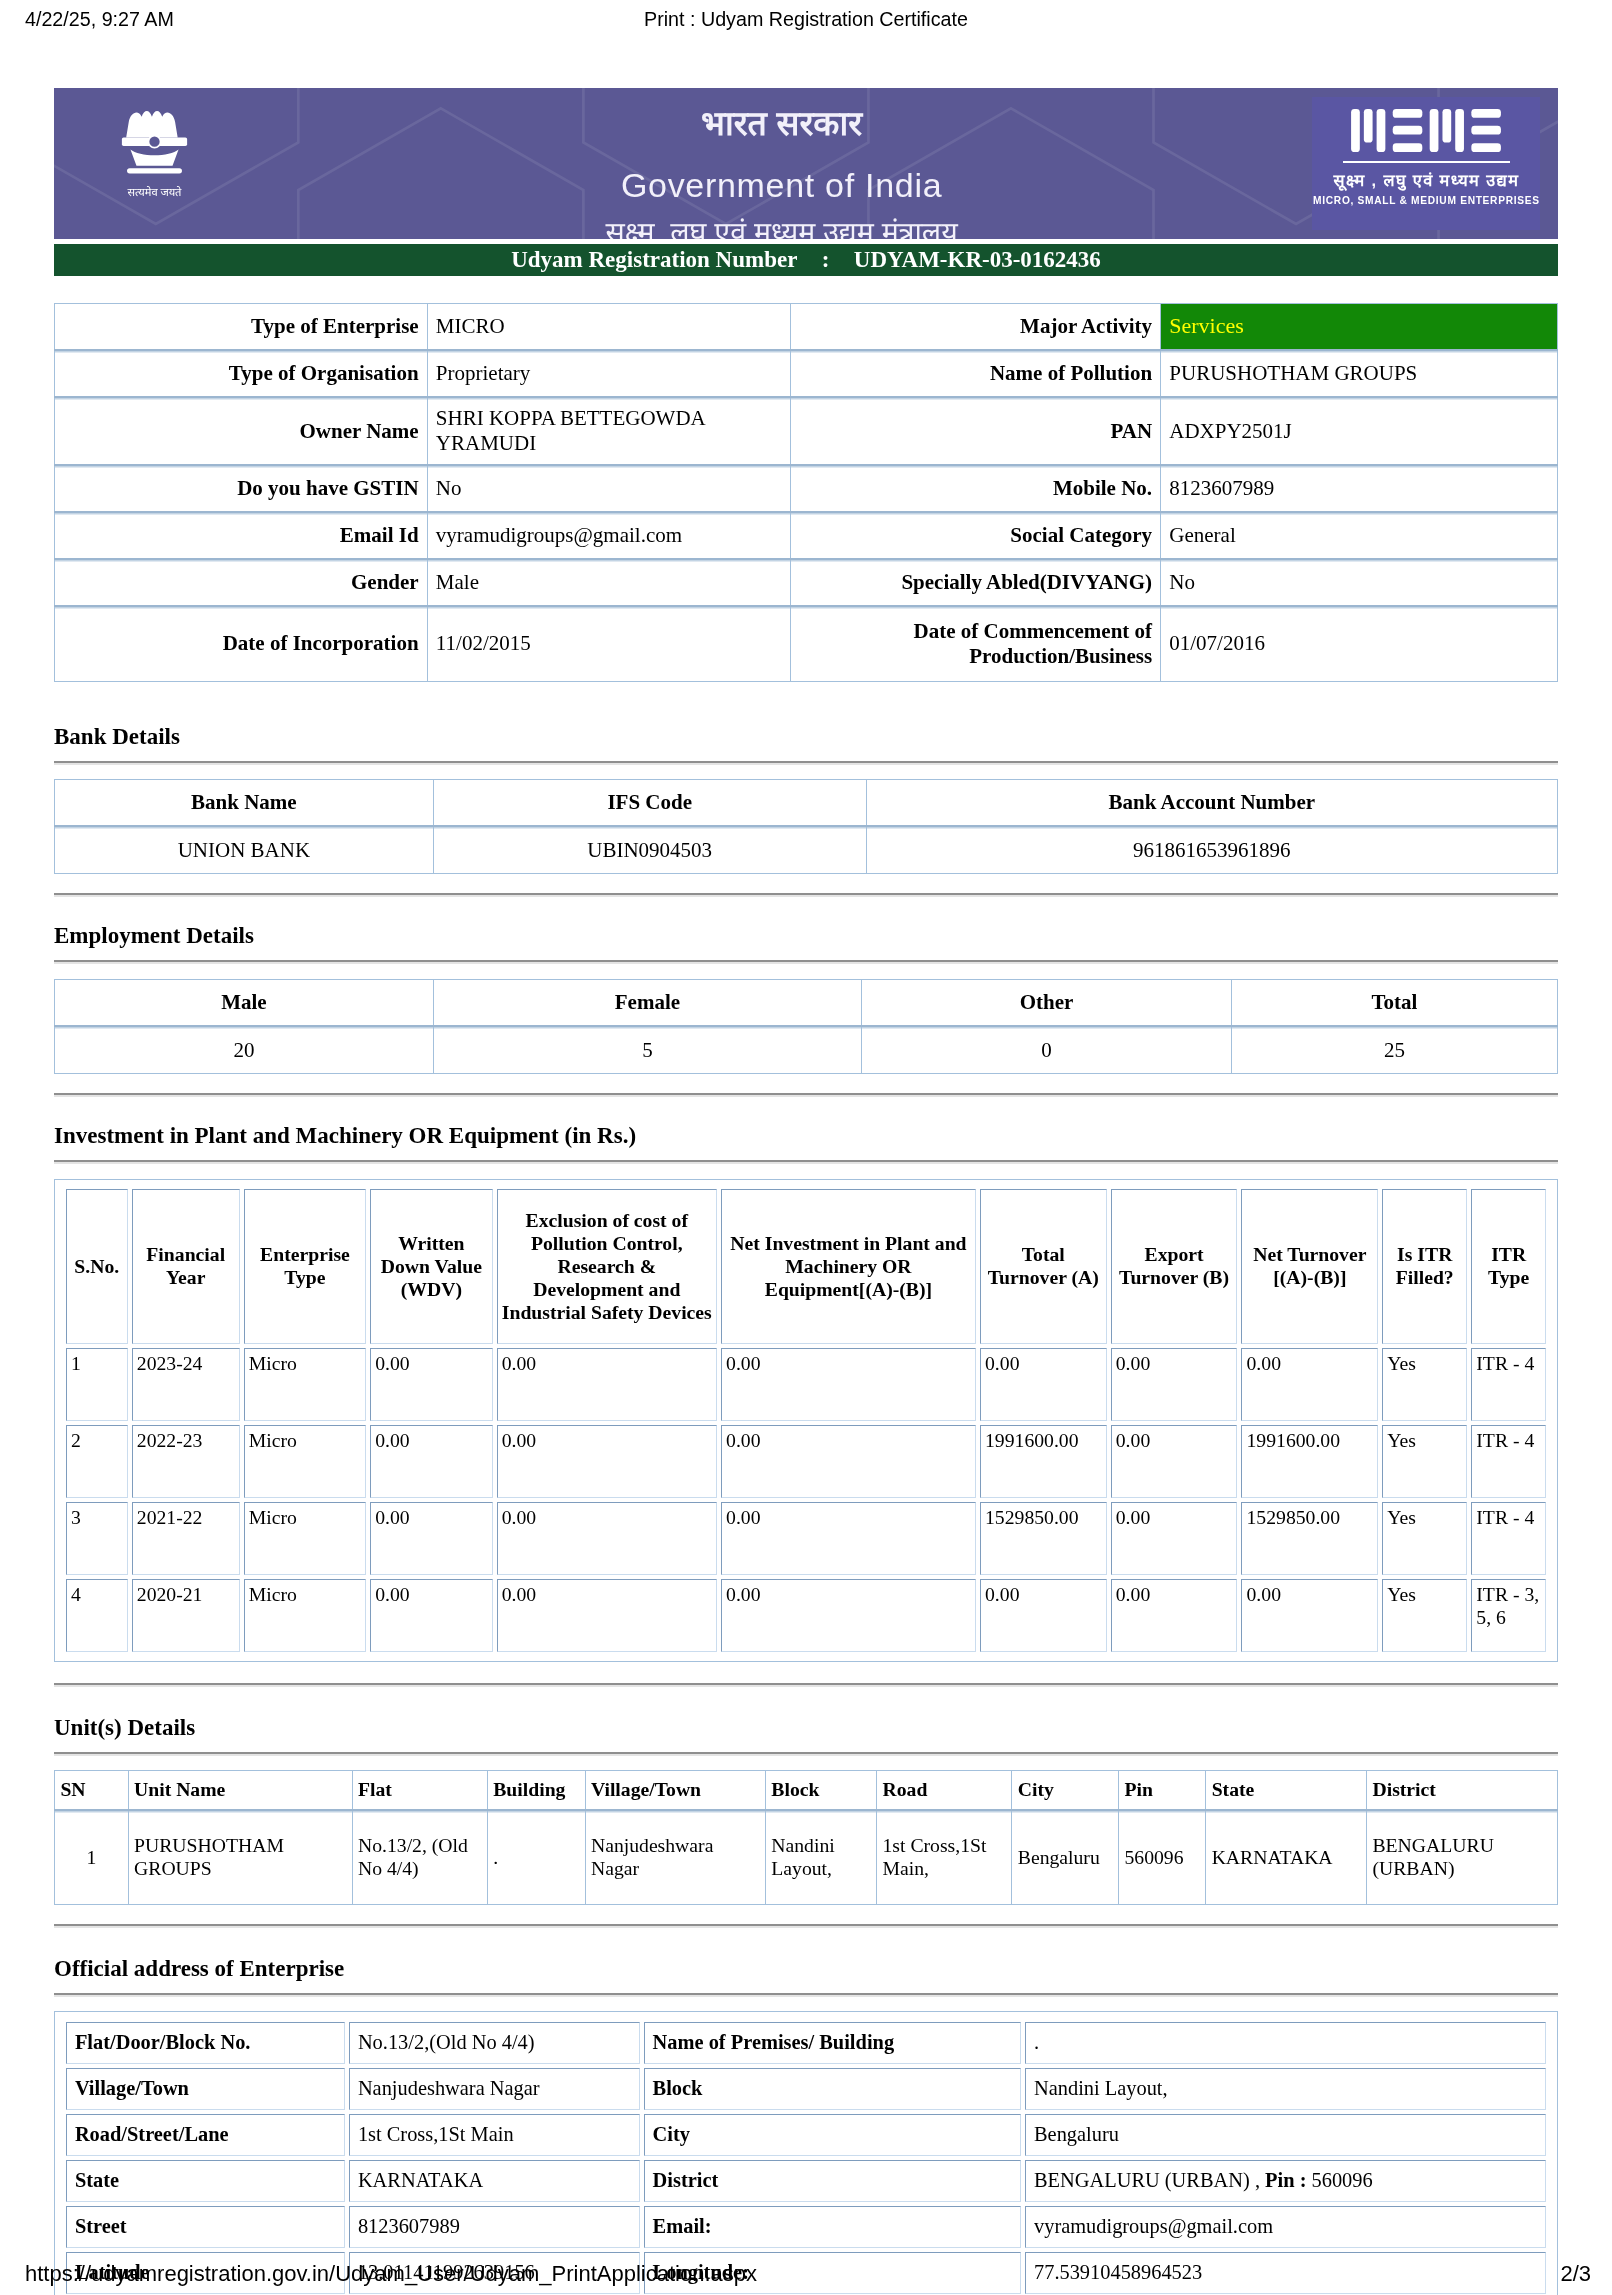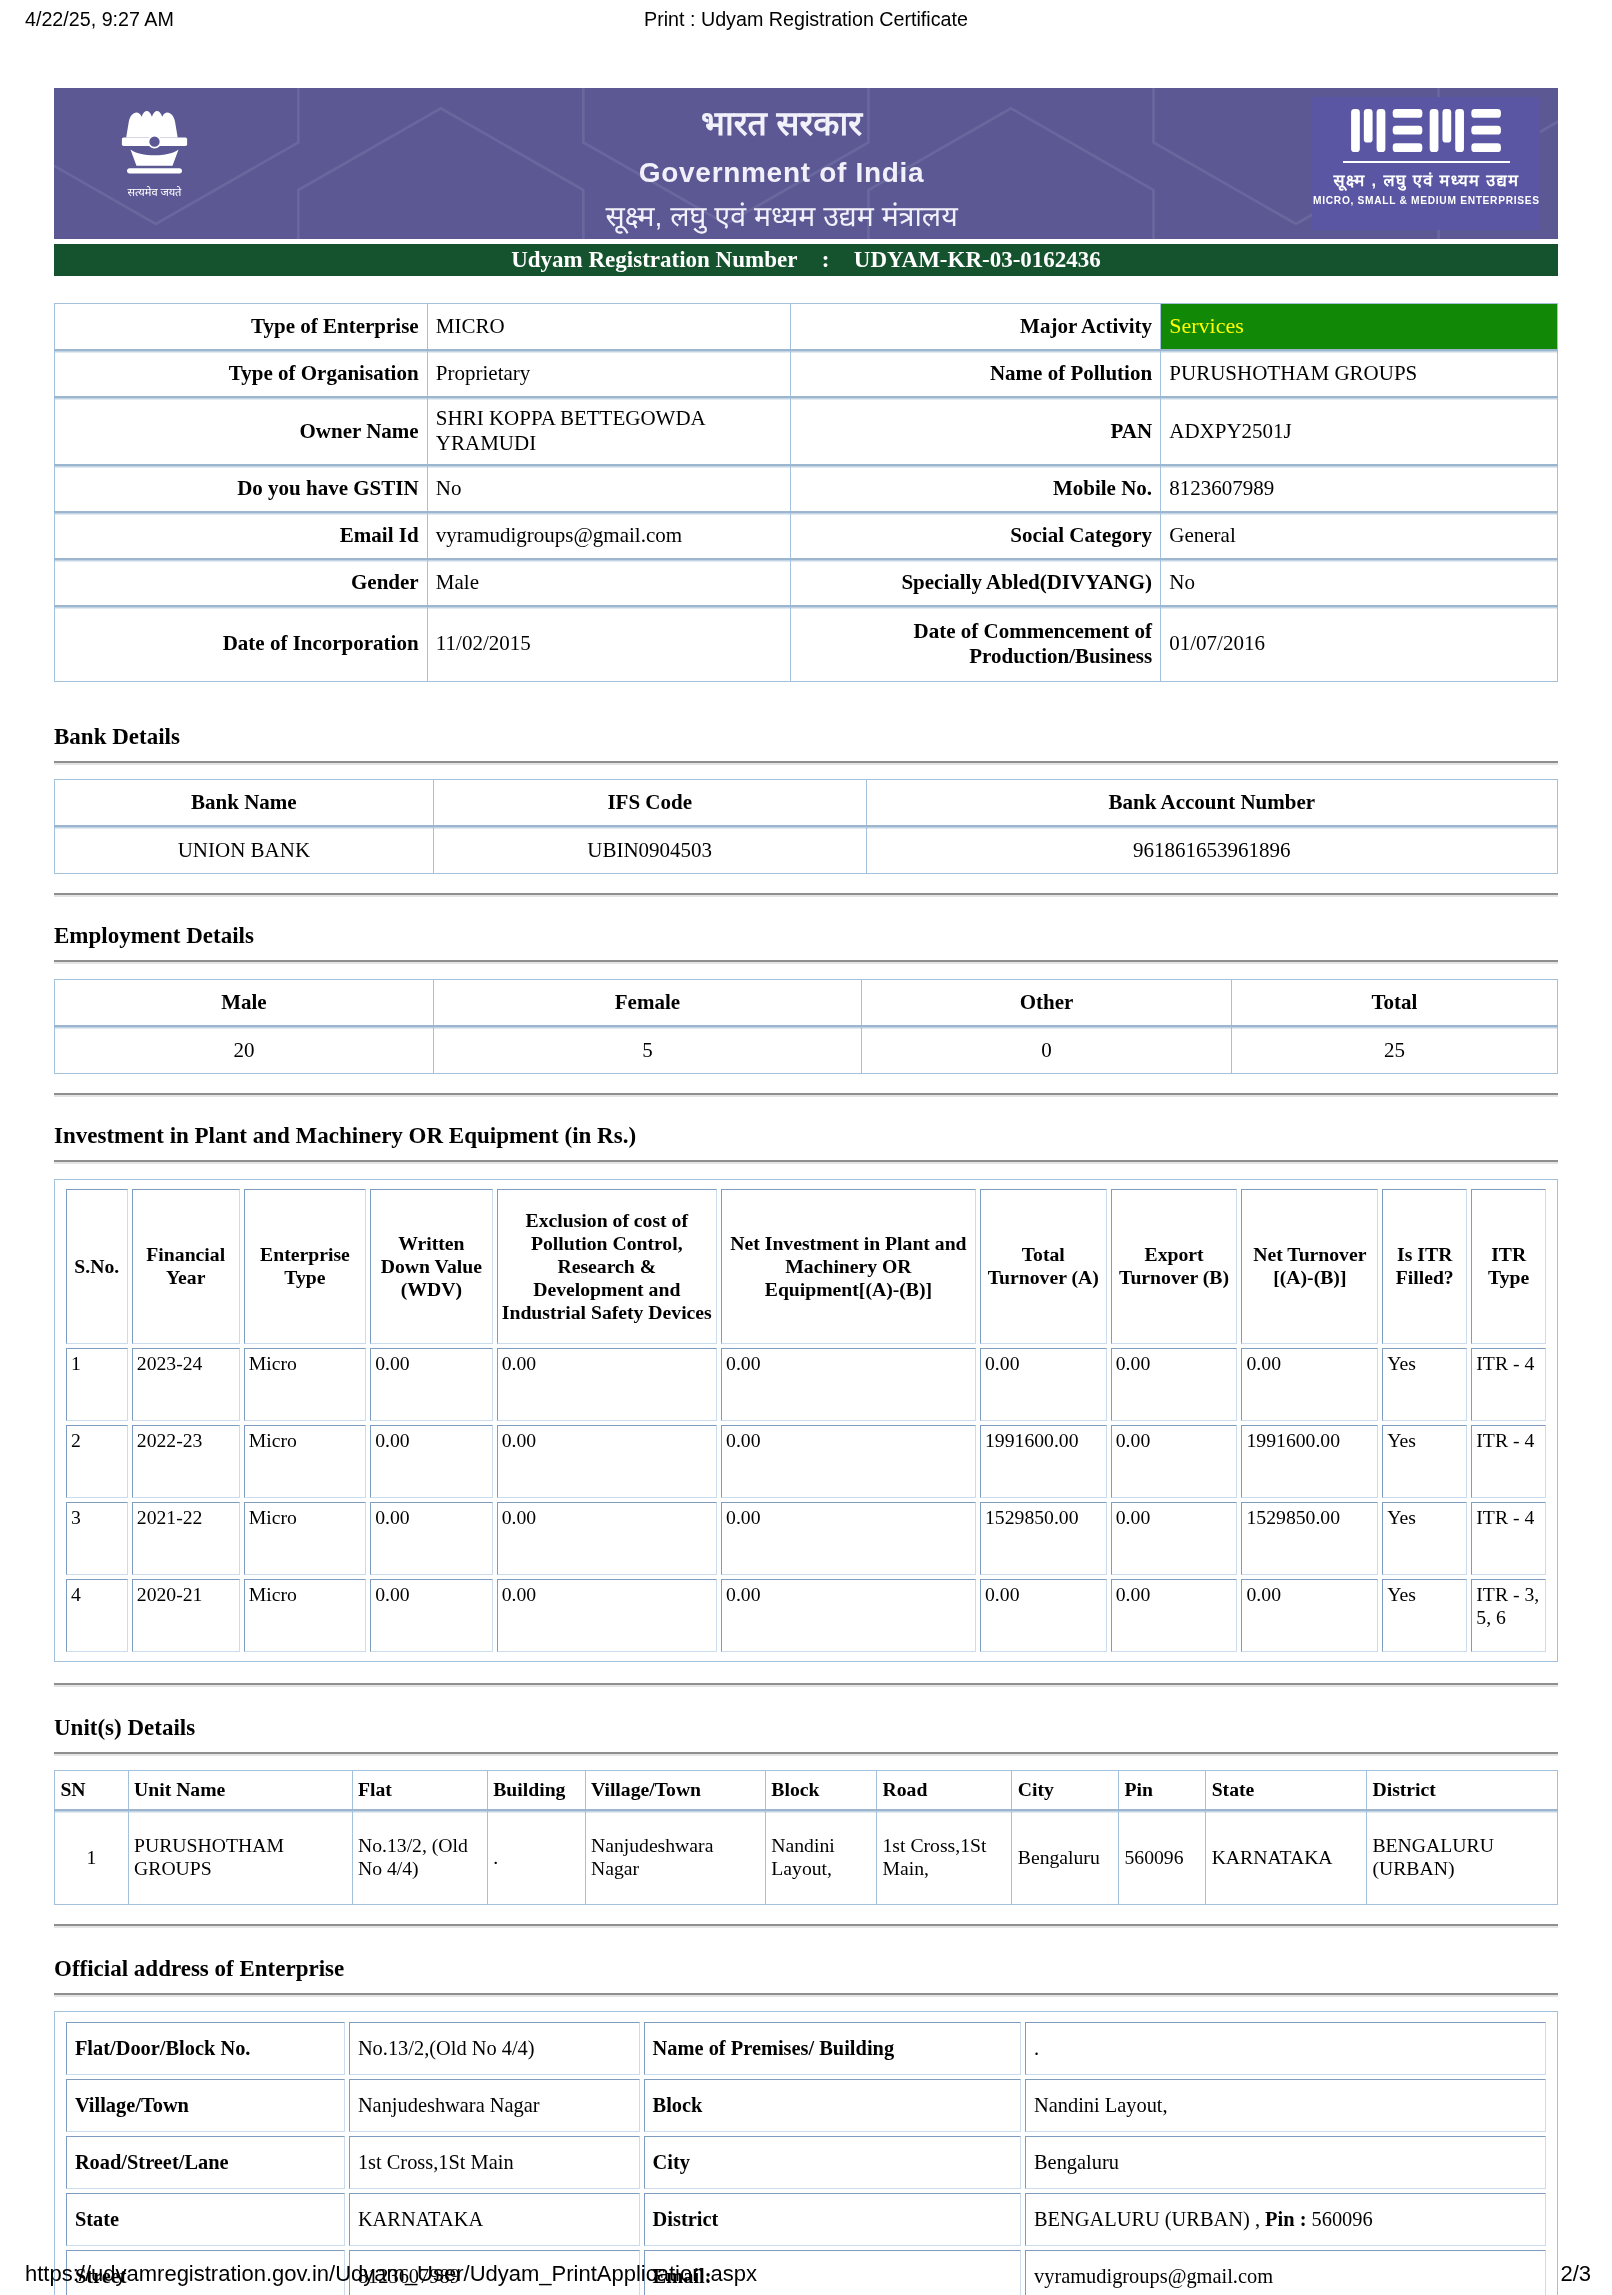--- a/index.html
+++ b/index.html
@@ -20,21 +20,21 @@
   .doc { position:absolute; top:88px; left:54px; width:1504px; }
 
   
   .banner { position:relative; height:151px; background:#5b5894; overflow:hidden; }
   .hexes { position:absolute; inset:0; width:100%; height:100%; }
   .emblem { position:absolute; left:49px; top:8.1px; width:103px; height:136px; }
   .banner-center { position:absolute; left:50%; top:0; transform:translateX(-53%);
     width:814px; height:100%; text-align:center; color:#f2f0fa;
     font-family:"Liberation Sans", sans-serif; }
   .b-line1 { font-size:34px; font-weight:bold; margin-top:11px; }
-  .b-line2 { font-size:28px; font-weight:bold; margin-top:12px; letter-spacing:0.7px; }
+  .b-line2 { font-size:34px; font-weight:normal; margin-top:21px; letter-spacing:0.7px; }
   .b-line3 { font-size:28.5px; margin-top:6.8px; }
   .b-line4 { font-size:28.5px; font-weight:bold; margin-top:6.8px; letter-spacing:0.7px; }
   .msme-box { position:absolute; right:17.6px; top:8.8px; width:228px; height:133px;
     background:#5a56a3; text-align:center; color:#ffffff;
     font-family:"Liberation Sans", sans-serif; padding-top:12.2px; }
   .msme-rule { width:167px; height:2.7px; background:#ffffff; margin:6.8px auto 5.4px; }
   .msme-hindi { font-size:16.3px; font-weight:bold; letter-spacing:1.4px; }
   .msme-eng { font-size:10.2px; font-weight:bold; margin-top:4.1px; letter-spacing:0.7px; }
 
   
@@ -68,21 +68,21 @@
 
   
   .box { margin-top:16.3px; border:1.4px solid #a3c0dc; padding:5.4px 6.8px; background:#ffffff; }
   table.spaced { width:100%; border-collapse:separate; border-spacing:4.7px; }
   table.spaced th, table.spaced td {
     border:1.4px solid; border-color:#7e9cbd #cadcee #cadcee #7e9cbd; background:#ffffff; }
   table.inv { font-size:19.7px; }
   table.inv th { font-weight:bold; text-align:center; vertical-align:middle; height:155px; padding:4.1px 2.7px; }
   table.inv td { text-align:left; vertical-align:top; height:73px; padding:2.7px 4.1px; }
   table.addr { font-size:20.4px; }
-  table.addr td { height:53px; vertical-align:middle; padding:2.7px 8.1px; }
+  table.addr td { height:42px; vertical-align:middle; padding:2.7px 8.1px; }
   table.addr td.albl { font-weight:bold; }
   .pin-label { font-weight:bold; }
 </style>
 </head>
 <body>
 
 <div class="print-header">
   <span>4/22/25, 9:27 AM</span>
   <span class="ph-title">Print : Udyam Registration Certificate</span>
 </div>

